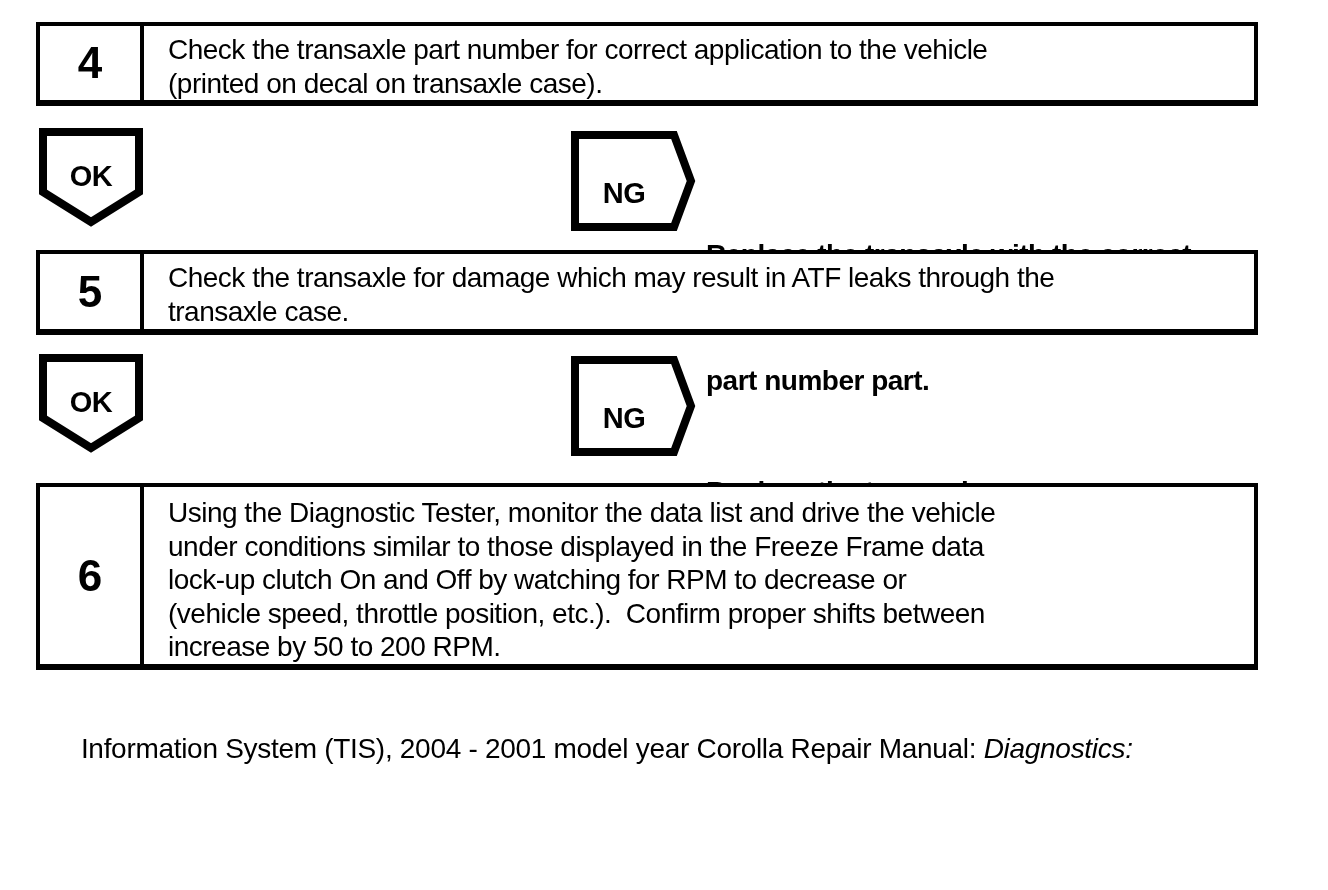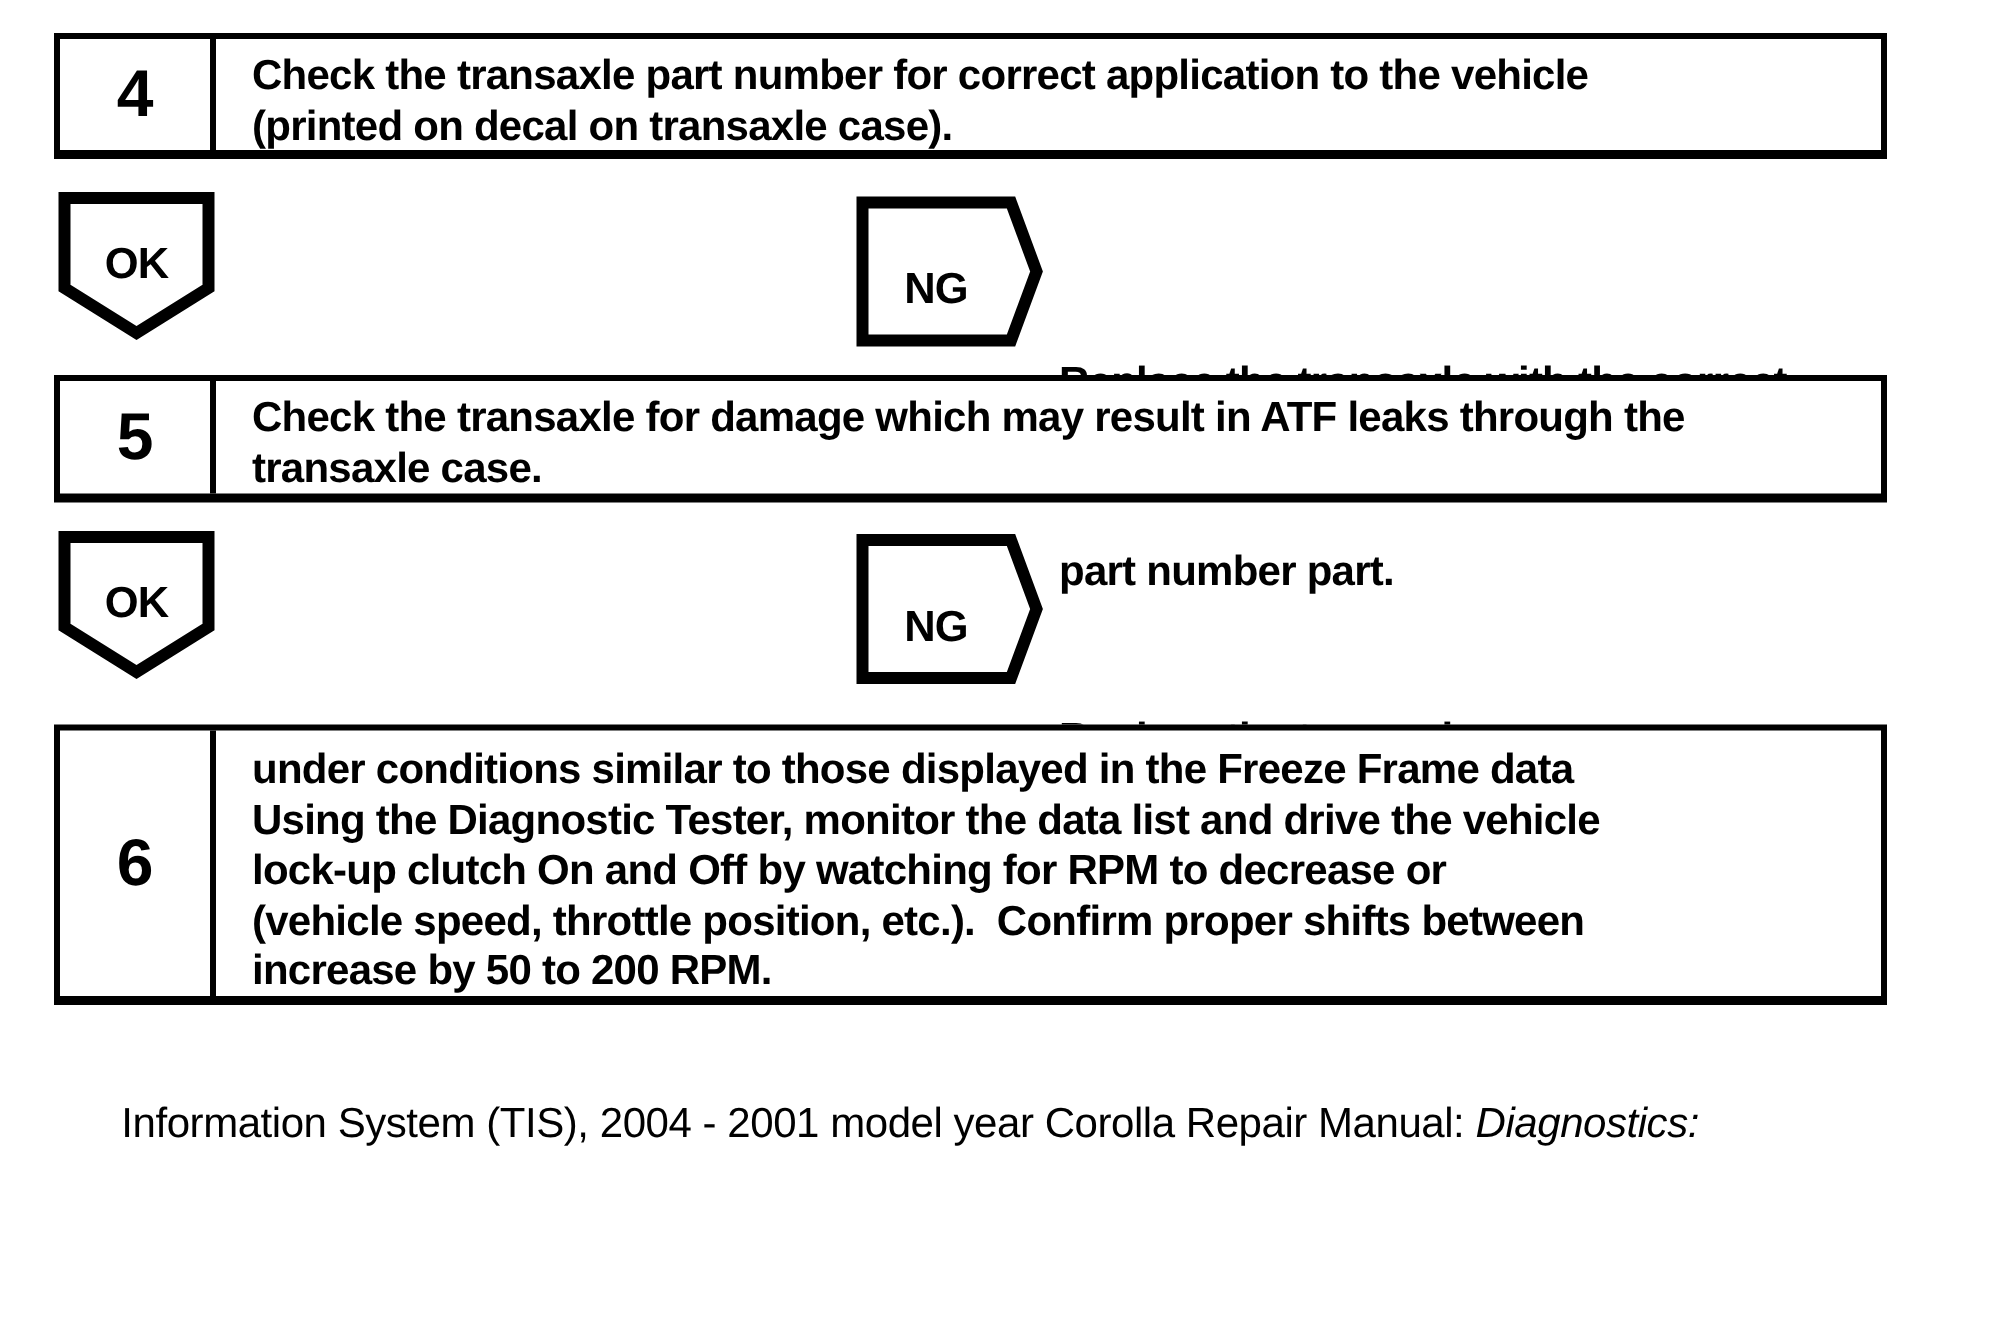--- a/index.html
+++ b/index.html
@@ -33,21 +33,21 @@
   .num {
     font-size: 44px;
     font-weight: bold;
     line-height: 1;
   }
   .step-text {
     padding: 7px 6px 0 24px;
   }
   .step-line {
     font-size: 28px;
-    font-weight: bold;
+    font-weight: normal;
     line-height: 33.5px;
     letter-spacing: -0.5px;
     white-space: pre;
   }
   .connector {
     position: absolute;
   }
   .connector svg { display: block; }
   .shape-label {
     position: absolute;
@@ -141,22 +141,22 @@
   </div>
   <div class="ng-text" style="top:387px;">
     <div>Replace the transaxle.</div>
   </div>
 
   <div class="step-box" style="top:483px; height:187px;">
     <div class="num-cell">
       <span class="num">6</span>
     </div>
     <div class="step-text" style="padding-top:9px;">
+      <div class="step-line">Using the Diagnostic Tester, monitor the data list and drive the vehicle</div>
       <div class="step-line">under conditions similar to those displayed in the Freeze Frame data</div>
-      <div class="step-line">Using the Diagnostic Tester, monitor the data list and drive the vehicle</div>
       <div class="step-line">lock-up clutch On and Off by watching for RPM to decrease or</div>
       <div class="step-line">(vehicle speed, throttle position, etc.).  Confirm proper shifts between</div>
       <div class="step-line">increase by 50 to 200 RPM.</div>
     </div>
   </div>
 
   <div class="footer">
     <div class="footer-line">
       <span>Information System (TIS), 2004 - 2001 model year Corolla Repair Manual: </span><span class="it">Diagnostics:</span>
     </div>

